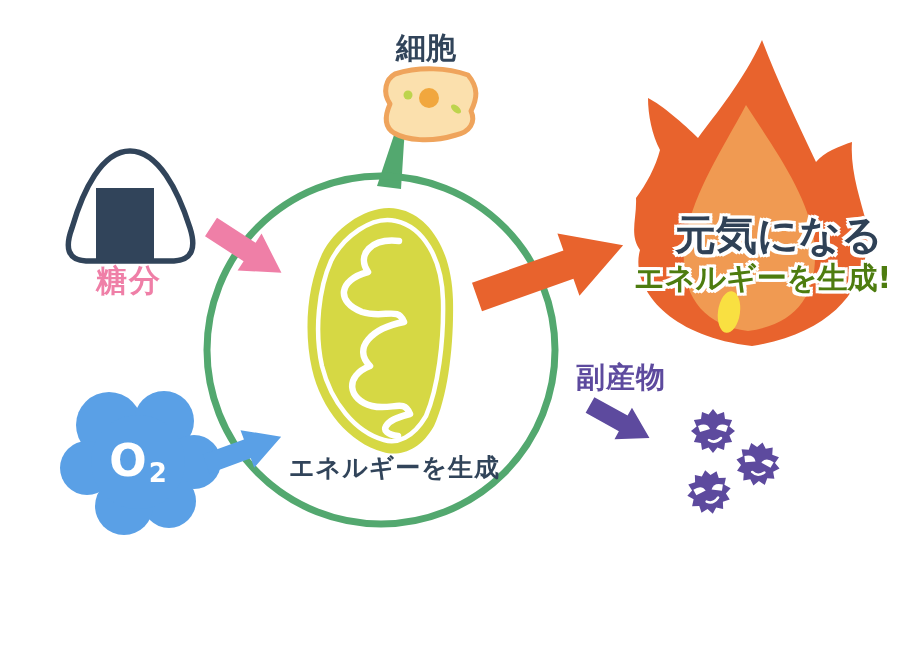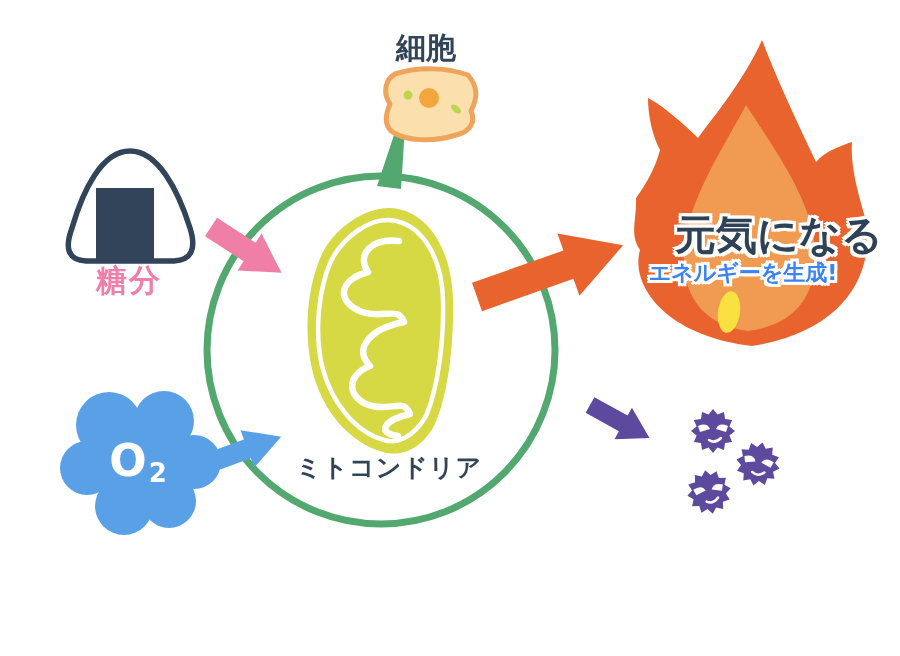--- a/index.html
+++ b/index.html
@@ -13,21 +13,21 @@
   .sugar-label{left:84px;top:263px;width:90px;text-align:center;font-size:31px;color:#ef7fa7;letter-spacing:2px;}
   .oxygen-label{left:98px;top:424px;width:80px;color:#ffffff;font-size:44px;text-align:center;margin-top:13px;}
   .oxygen-label .sub{font-size:26px;vertical-align:-6px;margin-left:2px;}
   .mito-label{left:289px;top:454px;width:200px;text-align:center;font-size:25px;color:#31445a;letter-spacing:1px;}
   .outlined{
     text-shadow:3px 0 0 #fff,-3px 0 0 #fff,0 3px 0 #fff,0 -3px 0 #fff,
                 2px 2px 0 #fff,-2px 2px 0 #fff,2px -2px 0 #fff,-2px -2px 0 #fff,
                 3px 3px 0 #fff,-3px -3px 0 #fff,3px -3px 0 #fff,-3px 3px 0 #fff;
   }
   .energy-title{left:634px;top:213px;width:218px;text-align:center;font-size:41px;color:#2f4156;margin-left:36px;}
-  .energy-subtitle{left:634px;top:261px;width:218px;text-align:center;font-size:22px;color:#3b82f6;}
+  .energy-subtitle{left:634px;top:261px;width:218px;text-align:center;font-size:30px;color:#4d7c0f;}
   .byproduct-label{left:576px;top:362px;width:110px;font-size:29px;color:#5d4a9e;letter-spacing:1px;}
 </style>
 </head>
 <body>
 
 <div class="canvas">
 
   <svg class="art" width="900" height="656" viewBox="0 0 900 656">
 
     <polygon points="407,96 377,186 401,189" fill="#53a86f"></polygon>
@@ -144,16 +144,17 @@
       <polygon points="22,0 16.4,4.4 19.1,11 12,12 11,19.1 4.4,16.4 0,22 -4.4,16.4 -11,19.1 -12,12 -19.1,11 -16.4,4.4 -22,0 -16.4,-4.4 -19.1,-11 -12,-12 -11,-19.1 -4.4,-16.4 0,-22 4.4,-16.4 11,-19.1 12,-12 19.1,-11 16.4,-4.4" fill="#5d4a9e"></polygon>
       <path d="M -15 -5 Q -6 -9 -3 -2 L -13 1 Z" fill="#ffffff"></path>
       <path d="M 15 -5 Q 6 -9 3 -2 L 13 1 Z" fill="#ffffff"></path>
       <path d="M -4 9 Q 2 13 8 7" fill="none" stroke="#ffffff" stroke-width="2.5" stroke-linecap="round"></path>
     </g>
   </svg>
 
   <div class="lbl cell-label">細胞</div>
   <div class="lbl sugar-label">糖分</div>
   <div class="lbl oxygen-label"><span>O</span><span class="sub">2</span></div>
-  <div class="lbl mito-label">ミトコンドリア</div>
+  <div class="lbl mito-label">エネルギーを生成</div>
   <div class="lbl energy-title outlined">元気になる</div>
   <div class="lbl energy-subtitle outlined">エネルギーを生成!</div>
+  <div class="lbl byproduct-label">副産物</div>
 </div>
 
 </body></html>

